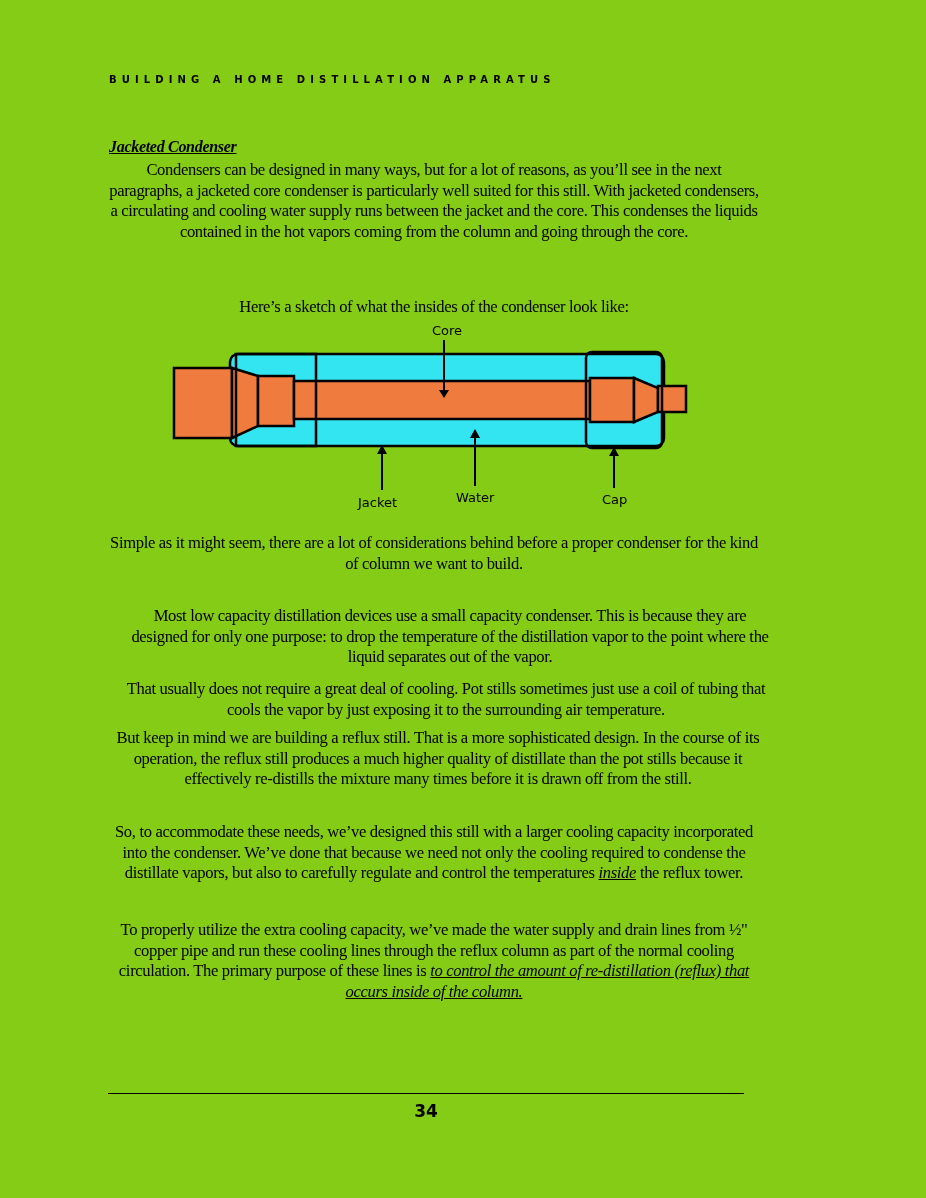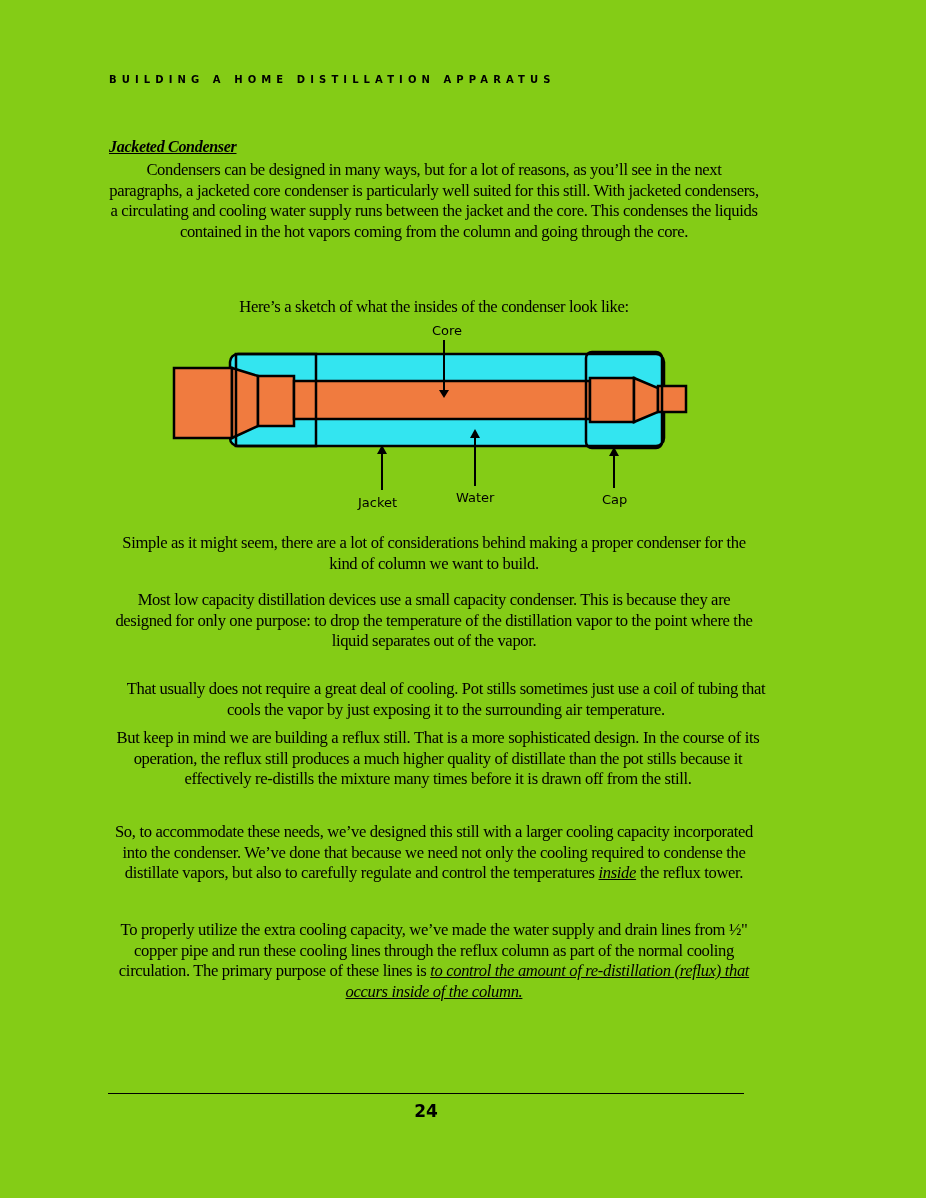--- a/index.html
+++ b/index.html
@@ -77,28 +77,28 @@
 
     <line x1="454" y1="136" x2="454" y2="170" stroke="#000" stroke-width="2"></line>
     <polygon points="449,138 459,138 454,129" fill="#000"></polygon>
 
     <text class="diagram-label" x="272" y="17">Core</text>
     <text class="diagram-label" x="198" y="189">Jacket</text>
     <text class="diagram-label" x="296" y="184">Water</text>
     <text class="diagram-label" x="442" y="186">Cap</text>
   </svg>
 
-  <p class="body-text" style="top:533px; margin:0;">Simple as it might seem, there are a lot of considerations behind making a proper condenser for the kind of column we want to build.</p>
+  <p class="body-text" style="top:533px; margin:0;">Simple as it might seem, there are a lot of considerations behind before a proper condenser for the kind of column we want to build.</p>
 
-  <p class="body-text" style="top:590px; margin:0;">Most low capacity distillation devices use a small capacity condenser. This is because they are designed for only one purpose: to drop the temperature of the distillation vapor to the point where the liquid separates out of the vapor.</p>
+  <p class="body-text" style="top:590px; margin:16px;">Most low capacity distillation devices use a small capacity condenser. This is because they are designed for only one purpose: to drop the temperature of the distillation vapor to the point where the liquid separates out of the vapor.</p>
 
   <p class="body-text" style="top:667px; margin:12px;">That usually does not require a great deal of cooling. Pot stills sometimes just use a coil of tubing that cools the vapor by just exposing it to the surrounding air temperature.</p>
 
   <p class="body-text" style="top:724px; margin:4px;">But keep in mind we are building a reflux still. That is a more sophisticated design. In the course of its operation, the reflux still produces a much higher quality of distillate than the pot stills because it effectively re-distills the mixture many times before it is drawn off from the still.</p>
 
   <p class="body-text" style="top:822px; margin:0;"><span>So, to accommodate these needs, we’ve designed this still with a larger cooling capacity incorporated into the condenser. We’ve done that because we need not only the cooling required to condense the distillate vapors, but also to carefully regulate and control the temperatures </span><span class="emph">inside</span><span> the reflux tower.</span></p>
 
   <p class="body-text" style="top:920px; margin:0;"><span>To properly utilize the extra cooling capacity, we’ve made the water supply and drain lines from ½" copper pipe and run these cooling lines through the reflux column as part of the normal cooling circulation. The primary purpose of these lines is </span><span class="emph">to control the amount of re-distillation (reflux) that occurs inside of the column.</span></p>
 
   <div class="footer-rule"></div>
-  <div class="page-number">24</div>
+  <div class="page-number">34</div>
 
 </div>
 
 </body></html>

